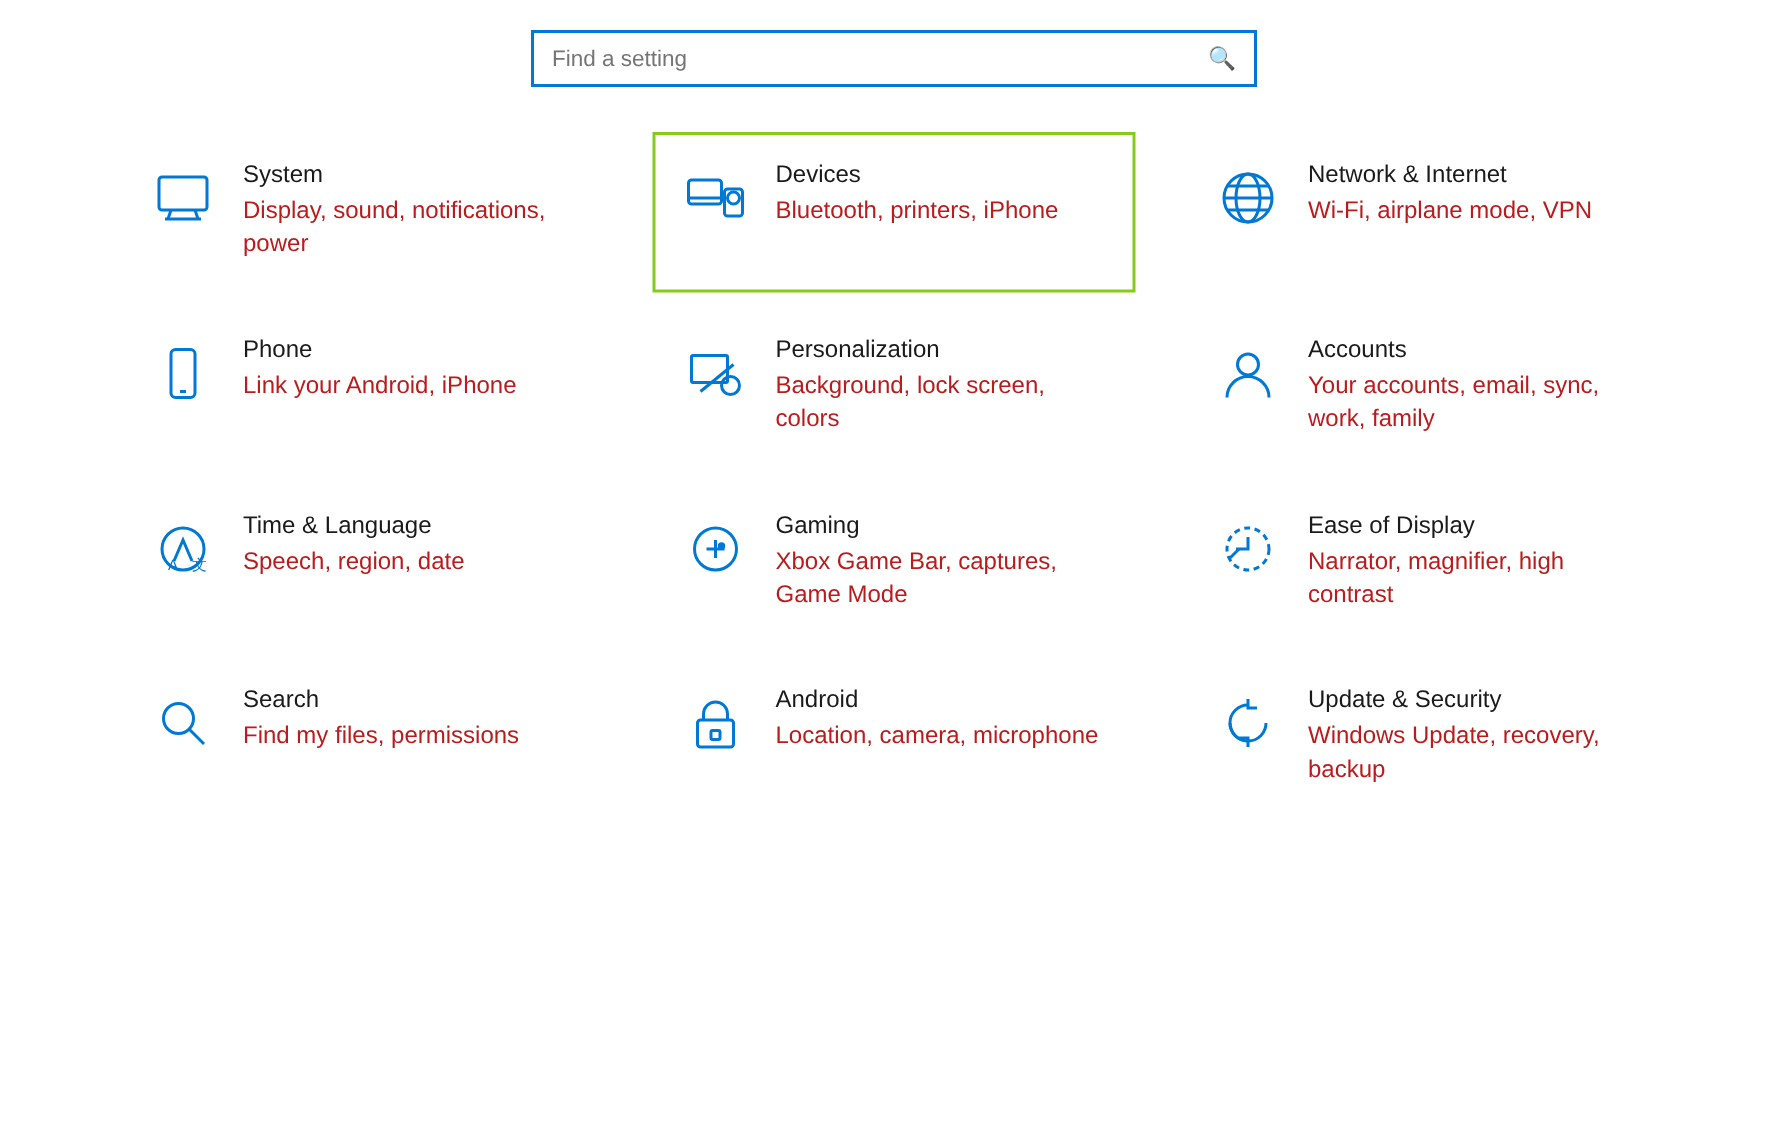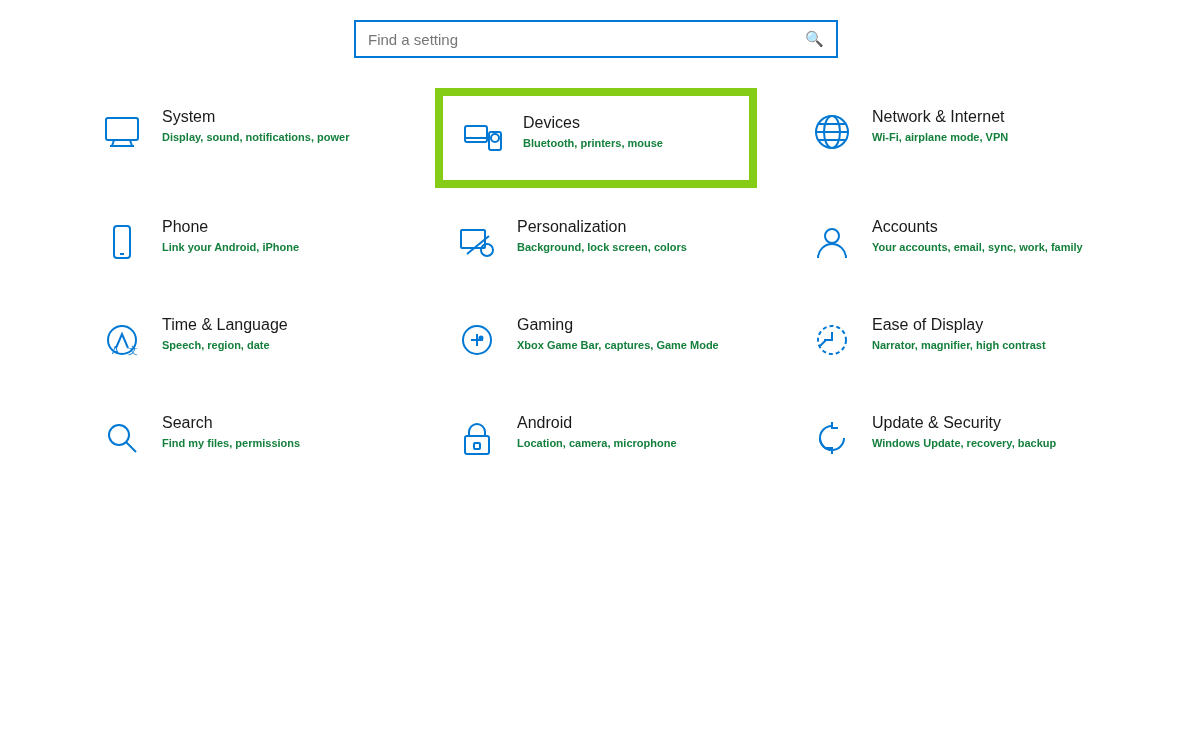--- a/index.html
+++ b/index.html
@@ -50,21 +50,21 @@
     .setting-item {
       display: flex;
       align-items: flex-start;
       padding: 18px 16px;
       cursor: pointer;
       border: 2px solid transparent;
       gap: 16px;
     }
 
     .setting-item.highlighted {
-      border: 8px solid #84cc16;
+      border: 2px solid #84cc16;
     }
 
     .setting-icon {
       width: 48px;
       height: 48px;
       flex-shrink: 0;
       display: flex;
       align-items: center;
       justify-content: center;
       color: #0078d4;
@@ -82,24 +82,23 @@
     }
 
     .setting-title {
       font-size: 16px;
       font-weight: 400;
       color: #1a1a1a;
       margin-bottom: 4px;
     }
 
     .setting-desc {
-      font-size: 11px;
-      color: #15803d;
+      font-size: 16px;
+      color: #b91c1c;
       line-height: 1.4;
-      font-weight: bold;
     }
   </style>
 </head>
 <body>
 
 <div class="top-bar">
   <div class="search-box">
     <input class="search-input" type="text" placeholder="Find a setting" style="">
     <span class="search-icon-wrap">🔍</span>
   </div>
@@ -124,21 +123,21 @@
       <div class="setting-icon">
         <svg viewBox="0 0 40 40" fill="none" stroke="#0078d4" stroke-width="2">
     <rect x="2" y="8" width="22" height="16" rx="2"></rect>
     <rect x="26" y="14" width="12" height="18" rx="2"></rect>
     <circle cx="32" cy="20" r="4"></circle>
     <line x1="2" y1="20" x2="24" y2="20"></line>
   </svg>
       </div>
       <div class="setting-text">
         <div class="setting-title">Devices</div>
-        <div class="setting-desc">Bluetooth, printers, mouse</div>
+        <div class="setting-desc">Bluetooth, printers, iPhone</div>
       </div>
     </div>
     <div class="setting-item">
       <div class="setting-icon">
         <svg viewBox="0 0 40 40" fill="none" stroke="#0078d4" stroke-width="2">
     <circle cx="20" cy="20" r="16"></circle>
     <ellipse cx="20" cy="20" rx="8" ry="16"></ellipse>
     <line x1="4" y1="20" x2="36" y2="20"></line>
     <line x1="6" y1="12" x2="34" y2="12"></line>
     <line x1="6" y1="28" x2="34" y2="28"></line>

